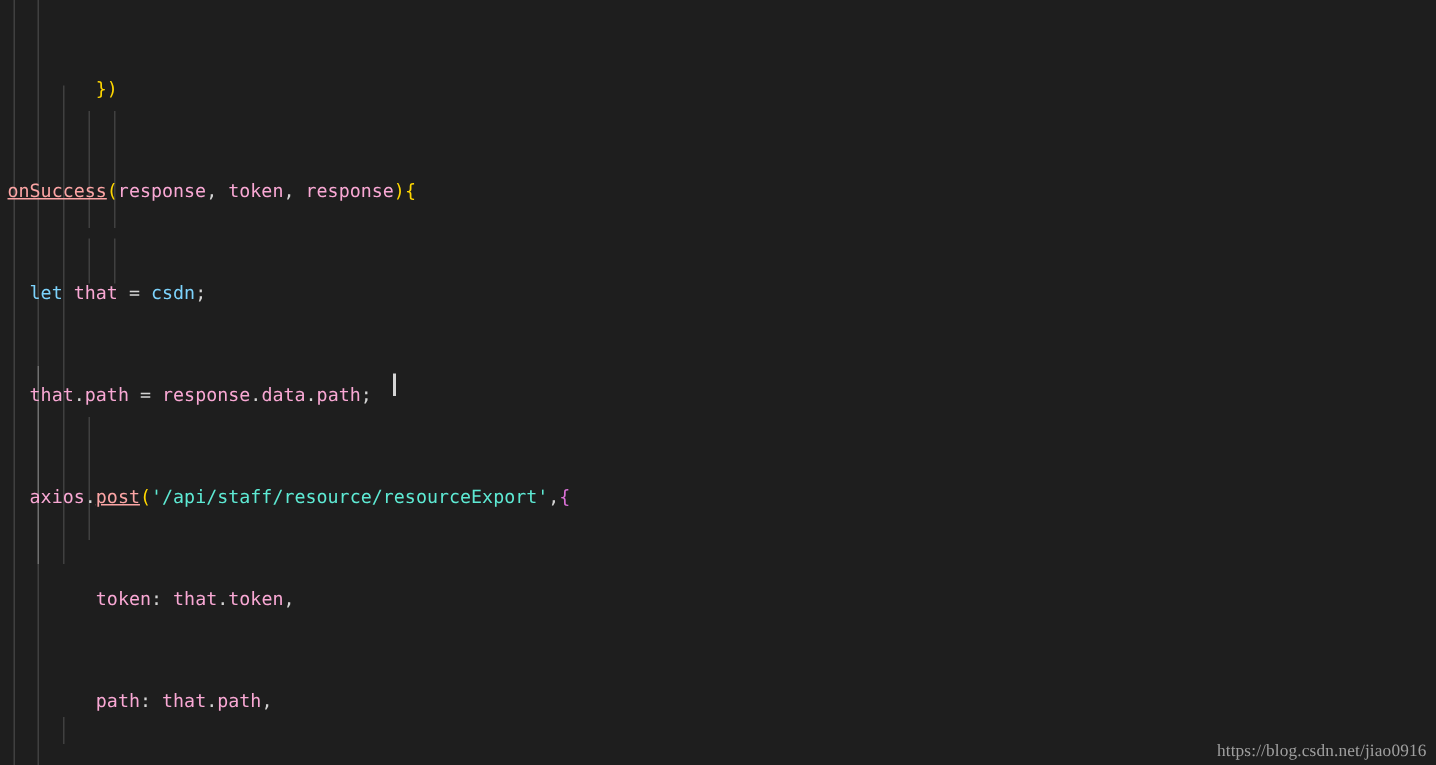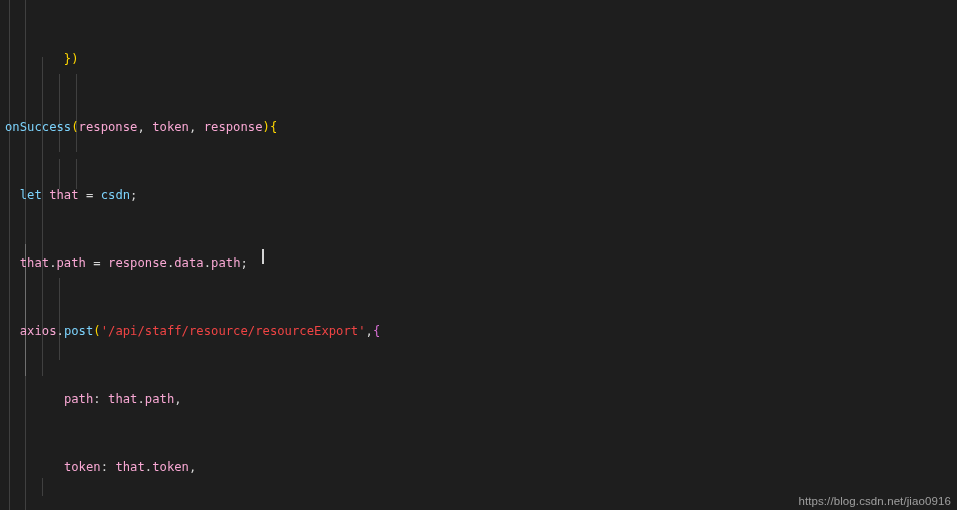--- a/index.html
+++ b/index.html
@@ -65,31 +65,31 @@
     width: 1.6px;
     background: #d4d4d4;
   }
 
   
   #watermark {
     position: absolute;
     right: 6px;
     bottom: 3px;
     color: #a6a6a6;
-    font-family: Liberation Sans, sans-serif;
+    font-family: Liberation Serif, serif;
     font-size: 11.5px;
     letter-spacing: 0.1px;
     opacity: .95;
   }
 
   
-  .t-def   { color: #7dd3fc; }  
+  .t-def   { color: #fca5a5; text-decoration: underline; }  
   .t-par   { color: #f9a8d4; }  
   .t-kw    { color: #7dd3fc; }  
-  .t-str   { color: #ef4444; }  
+  .t-str   { color: #5eead4; }  
   .t-plain { color: #d4d4d4; }  
   .t-br1   { color: #ffd700; }  
   .t-br2   { color: #da70d6; }  
 </style>
 </head>
 <body>
 
 <div id="editor">
 
   <div class="guides">
@@ -112,23 +112,23 @@
     <div class="ln"><span class="t-br1">        })</span></div>
 
     <div class="ln"><span class="t-def">onSuccess</span><span class="t-br1">(</span><span class="t-par">response</span><span class="t-plain">, </span><span class="t-par">token</span><span class="t-plain">, </span><span class="t-par">response</span><span class="t-br1">){</span></div>
 
     <div class="ln">  <span class="t-kw">let</span> <span class="t-par">that</span> <span class="t-plain">=</span> <span class="t-kw">csdn</span><span class="t-plain">;</span></div>
 
     <div class="ln">  <span class="t-par">that</span><span class="t-plain">.</span><span class="t-par">path</span> <span class="t-plain">=</span> <span class="t-par">response</span><span class="t-plain">.</span><span class="t-par">data</span><span class="t-plain">.</span><span class="t-par">path</span><span class="t-plain">;</span></div>
 
     <div class="ln">  <span class="t-par">axios</span><span class="t-plain">.</span><span class="t-def">post</span><span class="t-br1">(</span><span class="t-str">'/api/staff/resource/resourceExport'</span><span class="t-plain">,</span><span class="t-br2">{</span></div>
 
+    <div class="ln">        <span class="t-par">token</span><span class="t-plain">:</span> <span class="t-par">that</span><span class="t-plain">.</span><span class="t-par">token</span><span class="t-plain">,</span></div>
+
     <div class="ln">        <span class="t-par">path</span><span class="t-plain">:</span> <span class="t-par">that</span><span class="t-plain">.</span><span class="t-par">path</span><span class="t-plain">,</span></div>
-
-    <div class="ln">        <span class="t-par">token</span><span class="t-plain">:</span> <span class="t-par">that</span><span class="t-plain">.</span><span class="t-par">token</span><span class="t-plain">,</span></div>
 
     
 
     
 
     
 
     
 
     

